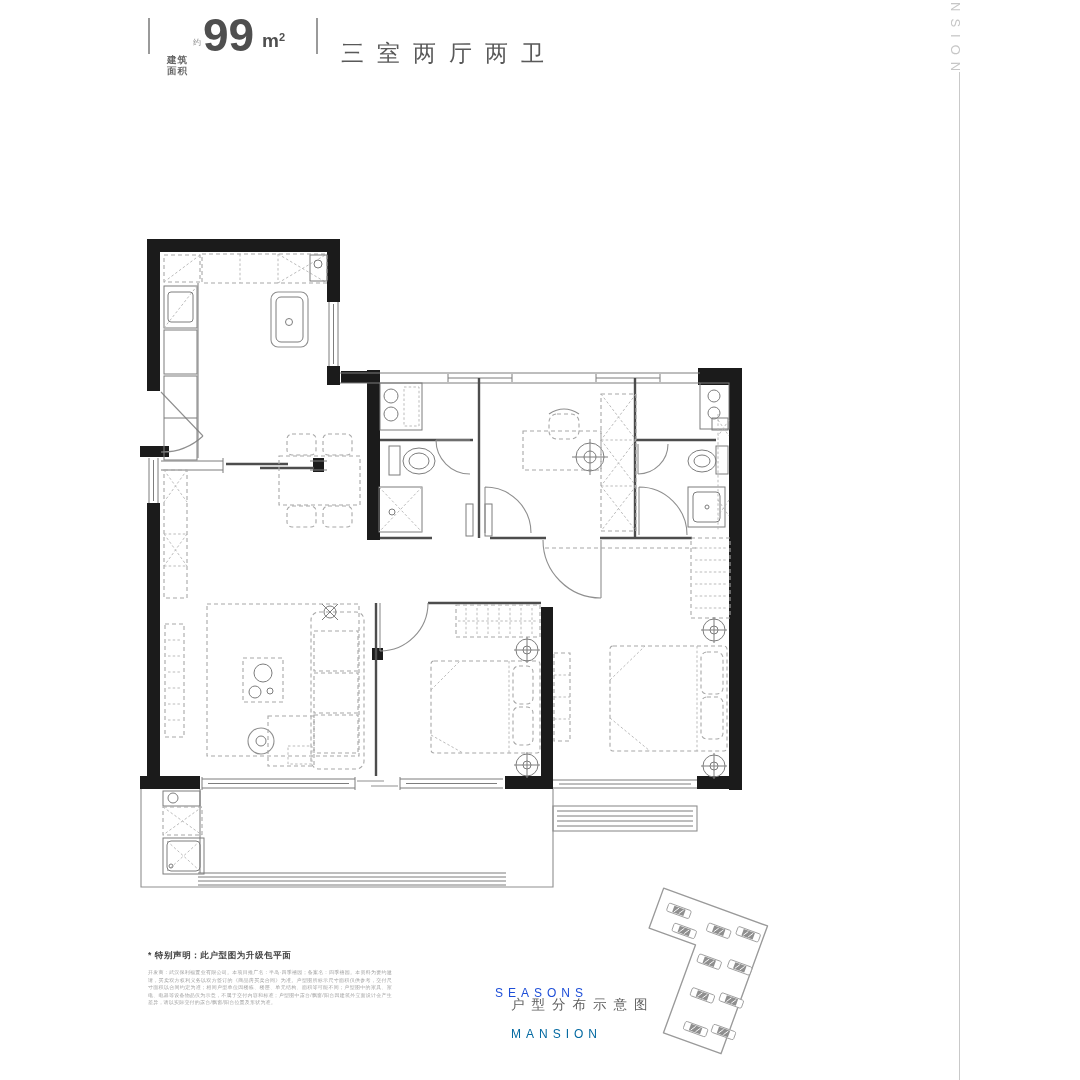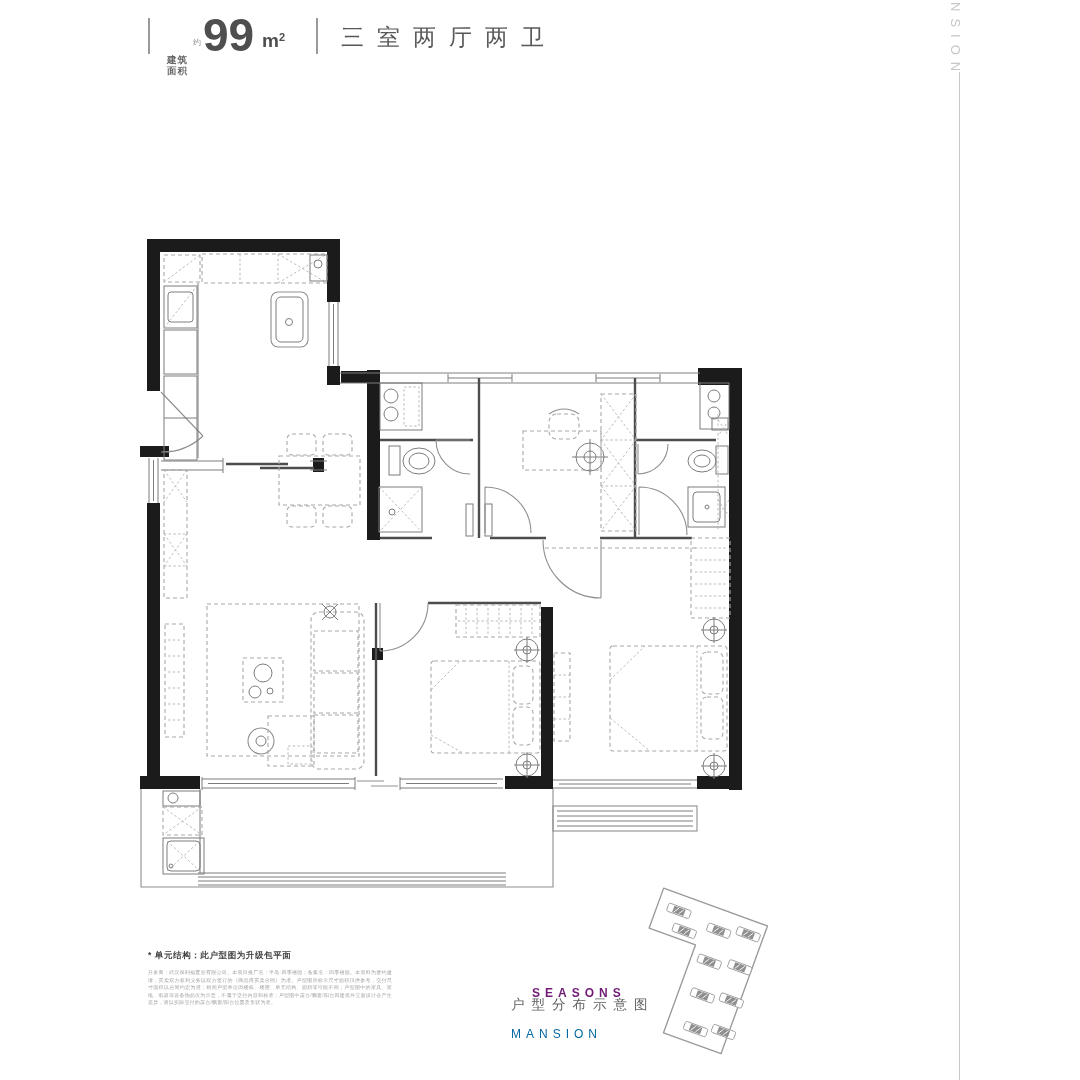--- a/index.html
+++ b/index.html
@@ -14,21 +14,21 @@
   .vbar{position:absolute;width:2px;background:#9a9a9a;}
   .vbar.b1{left:148px;top:18px;height:36px;}
   .vbar.b2{left:316px;top:18px;height:36px;}
   .area-label{position:absolute;left:167px;top:22px;font-size:9.5px;line-height:11px;
     color:#666;letter-spacing:1px;font-weight:600;margin-top:32px;}
   .approx{position:absolute;left:193px;top:37px;font-size:8px;color:#8a8a8a;}
   .area-value{position:absolute;left:203px;top:8px;font-size:46px;font-weight:600;
     color:#4f4f4f;letter-spacing:0px;}
   .area-unit{position:absolute;left:262px;top:30px;font-size:19px;font-weight:600;color:#4f4f4f;}
   .area-unit sup{font-size:11px;vertical-align:6px;}
-  .layout-title{position:absolute;left:341px;top:22px;font-size:23px;color:#595959;
+  .layout-title{position:absolute;left:341px;top:38px;font-size:23px;color:#595959;
     font-weight:500;letter-spacing:13px;white-space:nowrap;}
   
   .brand-vert{position:absolute;left:948px;top:2px;writing-mode:vertical-rl;
     font-size:13px;letter-spacing:7px;color:#c6c6c6;font-weight:500;}
   .brand-rule{position:absolute;left:959px;top:72px;width:1px;height:1008px;background:#c9c9c9;}
   
   .plan{position:absolute;left:135px;top:230px;}
   .plan svg{display:block;}
   .w{fill:#1b1b1b;stroke:none;}
   .ln{stroke:#4d4d4d;stroke-width:2.4;fill:none;}
@@ -37,22 +37,22 @@
   .d{stroke:#a8a8a8;stroke-width:1.1;fill:none;stroke-dasharray:4 3;}
   .dd{stroke:#b3b3b3;stroke-width:0.9;fill:none;stroke-dasharray:2.5 2.2;}
   .sf{fill:#ffffff;stroke:#8f8f8f;stroke-width:1.1;}
   
   .note{position:absolute;left:148px;top:950px;font-size:8.5px;font-weight:700;
     color:#3f3f3f;letter-spacing:0.6px;}
   .legal{position:absolute;left:148px;top:969px;width:244px;font-size:5px;line-height:7.6px;
     color:#a3a3a3;text-align:justify;letter-spacing:0.2px;}
   .dist-label{position:absolute;left:511px;top:996px;font-size:13.5px;color:#5f5f5f;
     font-weight:500;letter-spacing:7px;white-space:nowrap;}
-  .seasons{position:absolute;left:532px;top:986px;font-size:12px;color:#701a75;
-    letter-spacing:5px;font-weight:700;}
+  .seasons{position:absolute;left:495px;top:986px;font-size:12px;color:#1d4ed8;
+    letter-spacing:5px;font-weight:400;}
   .mansion{position:absolute;left:511px;top:1003px;font-size:12px;color:#0369a1;
     letter-spacing:5px;font-weight:500;margin-top:24px;}
   .siteplan{position:absolute;left:600px;top:885px;}
 </style>
 </head>
 <body>
 
 <div class="hdr">
   <div class="vbar b1"></div>
   <div class="area-label">
@@ -274,21 +274,21 @@
     <circle class="tn" cx="171" cy="866" r="2"></circle>
   </g>
 
   <g>
     <rect class="lt" x="553" y="806" width="144" height="25"></rect>
     <path class="tn" d="M557 811 H693 M557 816 H693 M557 821 H693 M557 826 H693"></path>
   </g>
 </svg>
 </div>
 
-<div class="note">* 单元结构：此户型图为升级包平面</div>
+<div class="note">* 特别声明：此户型图为升级包平面</div>
 <div class="legal">开发商：武汉保利福置业有限公司。本项目推广名：半岛·四季禧园；备案名：四季禧园。本资料为要约邀请，买卖双方权利义务以双方签订的《商品房买卖合同》为准。户型图所标示尺寸面积仅供参考，交付尺寸面积以合同约定为准；相同户型单位因楼栋、楼层、单元结构、面积等可能不同；户型图中的家具、家电、电器等设备物品仅为示意，不属于交付内容和标准；户型图中露台/飘窗/阳台因建筑外立面设计会产生差异，请以实际交付的露台/飘窗/阳台位置及形状为准。</div>
 
 <div class="dist-label">户型分布示意图</div>
 <div class="seasons">SEASONS</div>
 <div class="mansion">MANSION</div>
 
 <div class="siteplan">
 <svg width="210" height="180" viewBox="0 0 210 180">
   <g transform="translate(110,20) rotate(20) scale(0.85)" stroke-linejoin="round">
     <path d="M-58 0 H72 V160 H0 V50 H-58 Z" fill="#ffffff" stroke="#9a9a9a" stroke-width="1.6"></path>

